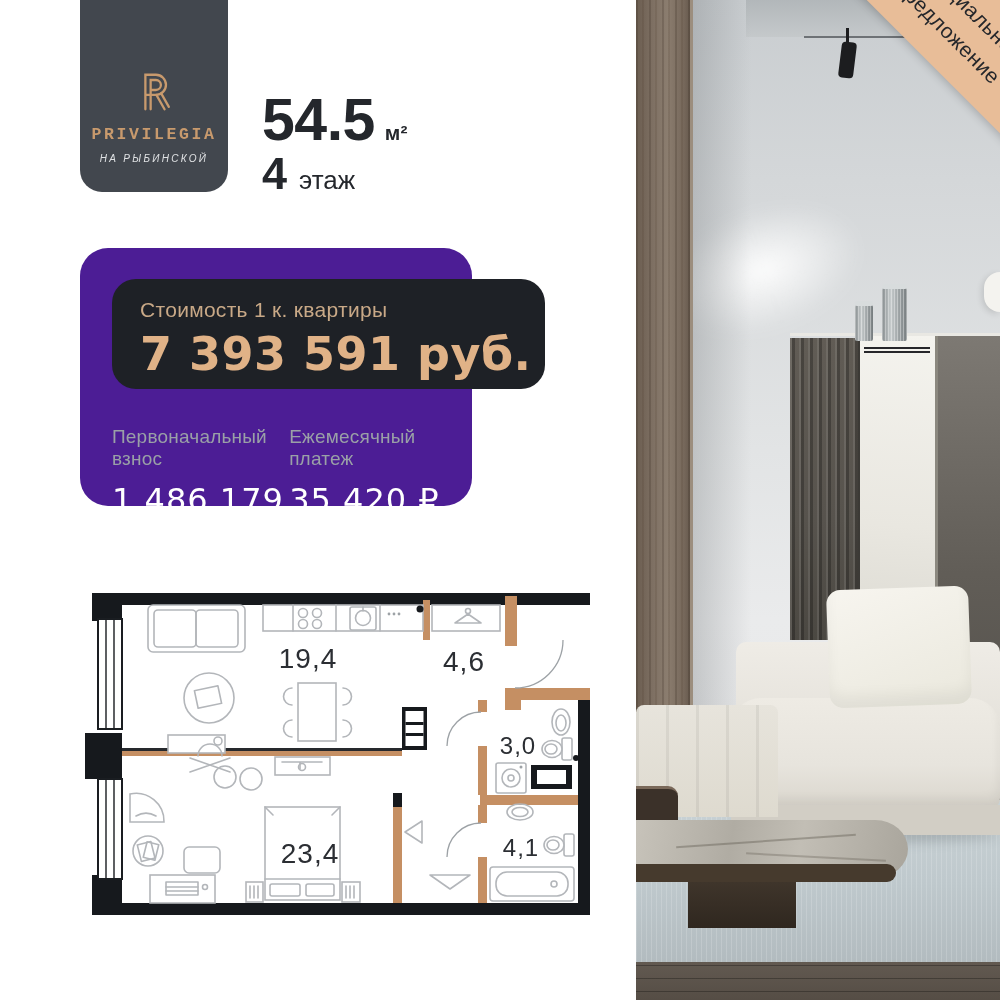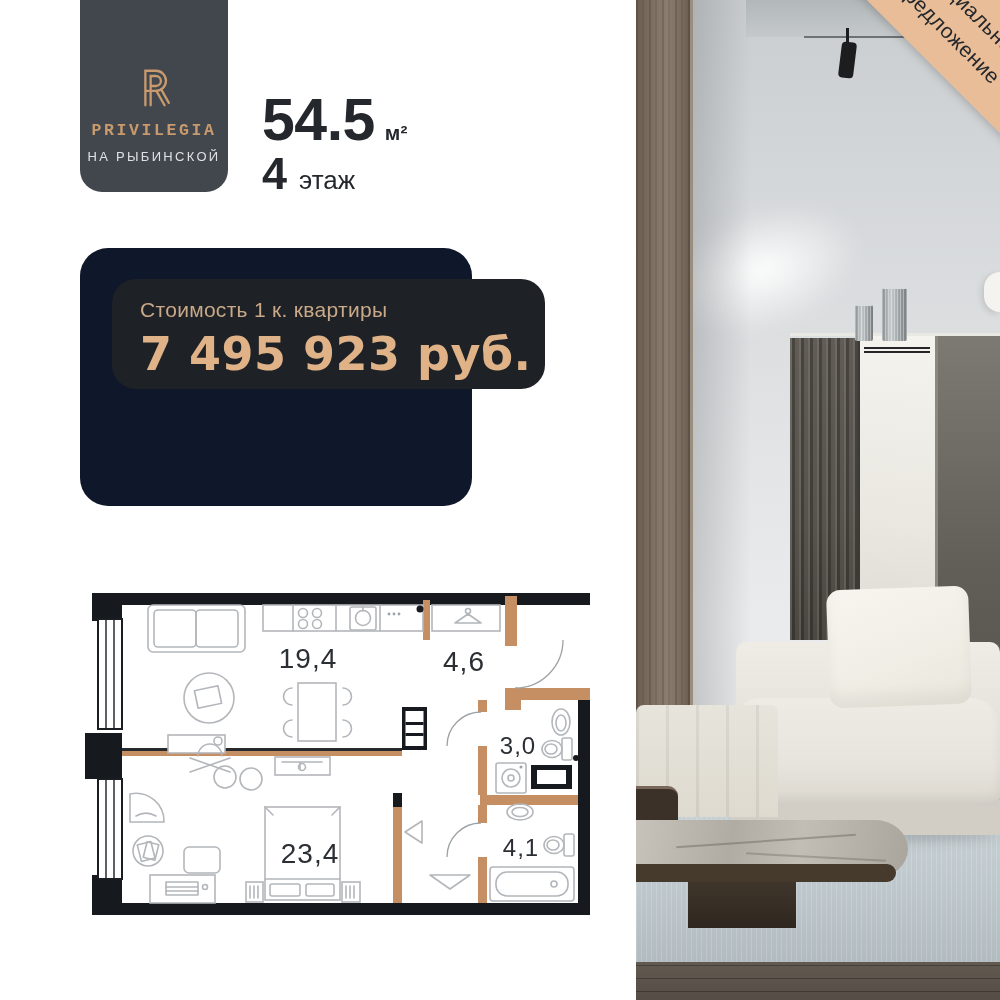--- a/index.html
+++ b/index.html
@@ -4,32 +4,32 @@
 <style>
   html,body{margin:0;padding:0;background:#ffffff;font-family:"Liberation Sans","DejaVu Sans",sans-serif;}
   #canvas{position:relative;width:1000px;height:1000px;overflow:hidden;background:#ffffff;}
 
   
   .logo-card{position:absolute;left:80px;top:0;width:148px;height:192px;background:#42474e;
     border-radius:0 0 22px 22px;display:flex;flex-direction:column;align-items:center;
     justify-content:flex-end;padding-bottom:28px;box-sizing:border-box;}
   .logo-mono{margin-bottom:10px;}
   .logo-brand{color:#c89a6d;font-size:16.5px;font-weight:700;letter-spacing:2.6px;font-family:Liberation Mono, monospace;}
-  .logo-sub{color:#dfe1e3;font-size:13px;letter-spacing:2.3px;margin-top:9px;font-weight:500;}
+  .logo-sub{color:#dfe1e3;font-size:10px;letter-spacing:2.3px;margin-top:9px;font-weight:500;font-style:italic;}
 
   
   .area-line{position:absolute;left:262px;top:86px;display:flex;align-items:baseline;color:#24272c;}
   .area-value{font-size:59px;font-weight:600;letter-spacing:-0.5px;}
   .area-unit{font-size:21px;font-weight:600;margin-left:10px;}
   .floor-line{position:absolute;left:262px;top:148px;display:flex;align-items:baseline;color:#24272c;}
   .floor-value{font-size:45px;font-weight:600;}
   .floor-label{font-size:26px;font-weight:500;margin-left:12px;}
 
   
-  .price-card{position:absolute;left:80px;top:248px;width:392px;height:258px;background:#0f172a;border-radius:28px;}
+  .price-card{position:absolute;left:80px;top:248px;width:392px;height:258px;background:#4c1d95;border-radius:28px;}
   .price-inner{position:absolute;left:32px;top:31px;width:433px;height:110px;background:#1e2126;
     border-radius:24px;box-sizing:border-box;padding:19px 0 0 28px;}
   .price-label{color:#c9a987;font-size:21px;letter-spacing:.3px;}
   .price-value{color:#e0b287;font-size:46px;font-weight:700;margin-top:5px;letter-spacing:.5px;
     font-family:"DejaVu Sans","Liberation Sans",sans-serif;}
   .price-cols{position:absolute;left:32px;right:18px;top:178px;display:flex;justify-content:space-between;}
   .col-label{color:#9aa0a7;font-size:19px;font-weight:500;letter-spacing:.2px;}
   .col-value{color:#ffffff;font-size:32px;margin-top:11px;letter-spacing:1px;
     font-family:"DejaVu Sans","Liberation Sans",sans-serif;}
 
@@ -153,21 +153,31 @@
     <span class="area-unit">м²</span>
   </div>
   <div class="floor-line">
     <span class="floor-value">4</span>
     <span class="floor-label">этаж</span>
   </div>
 
   <div class="price-card">
     <div class="price-inner">
       <div class="price-label">Стоимость 1 к. квартиры</div>
-      <div class="price-value">7 495 923 руб.</div>
+      <div class="price-value">7 393 591 руб.</div>
+    </div>
+    <div class="price-cols">
+      <div>
+        <div class="col-label">Первоначальный взнос</div>
+        <div class="col-value">1 486 179 ₽</div>
+      </div>
+      <div>
+        <div class="col-label">Ежемесячный платеж</div>
+        <div class="col-value">35 420 ₽</div>
+      </div>
     </div>
   </div>
 
   <svg class="plan" width="510" height="338" viewBox="0 0 510 338">
 
     <g>
       <rect class="w" x="8" y="7" width="498" height="12"></rect>
       <rect class="w" x="8" y="7" width="30" height="28"></rect>
       <rect class="w" x="1" y="147" width="37" height="46"></rect>
       <rect class="w" x="8" y="289" width="30" height="40"></rect>

